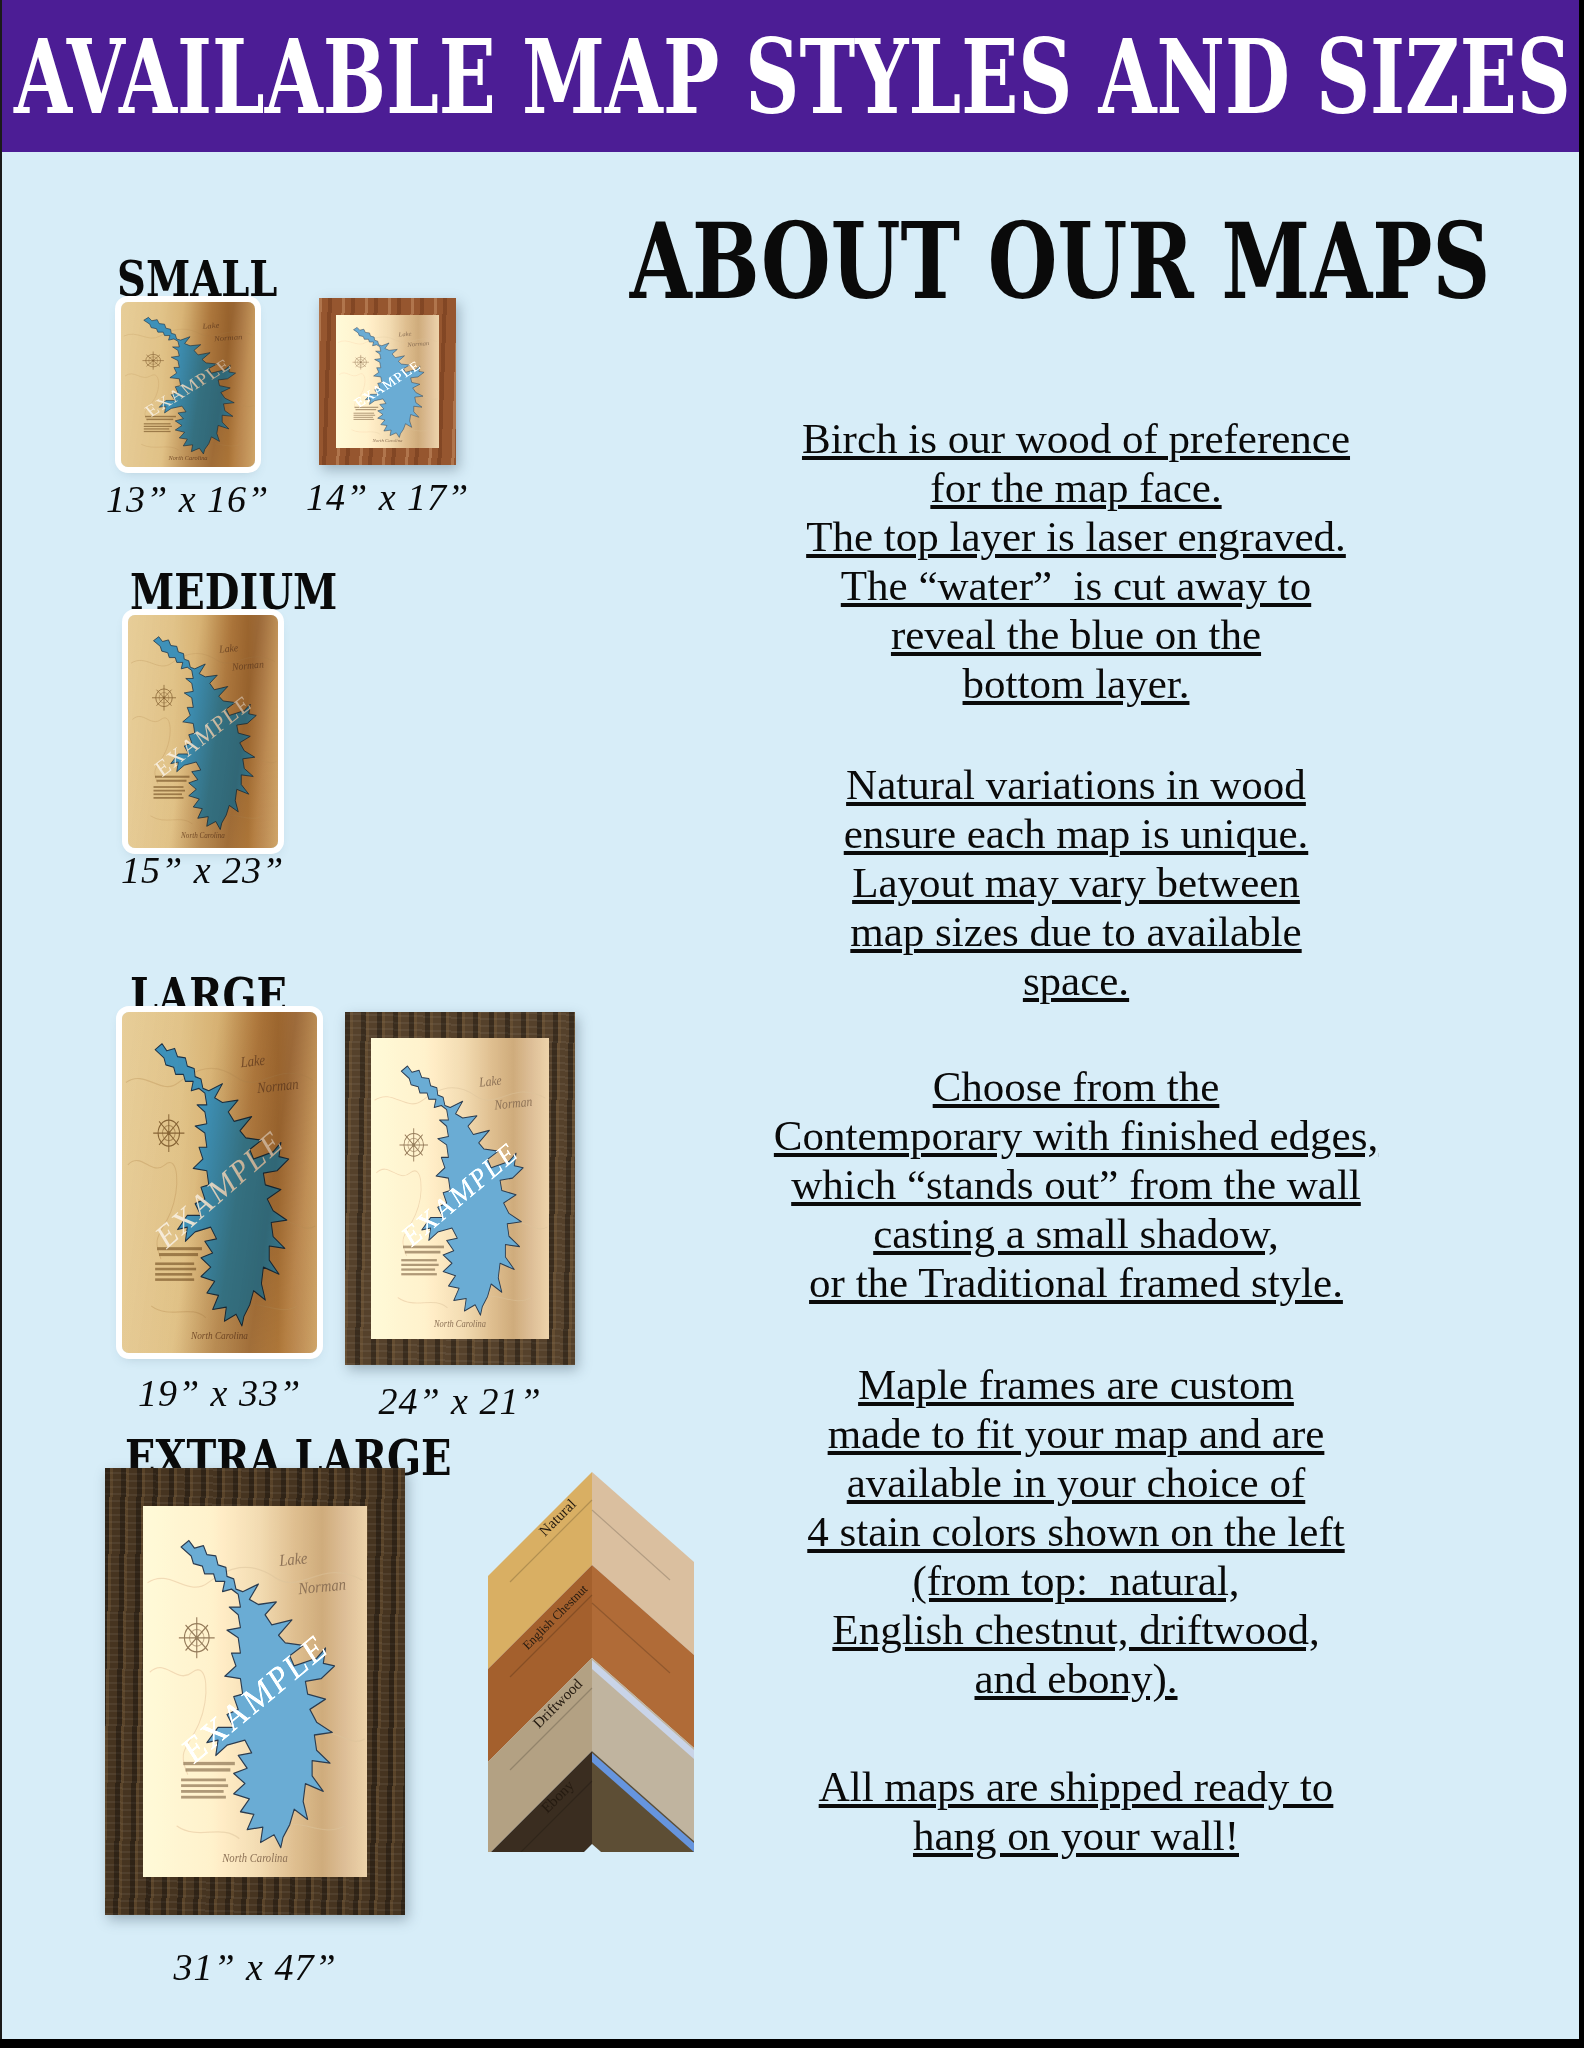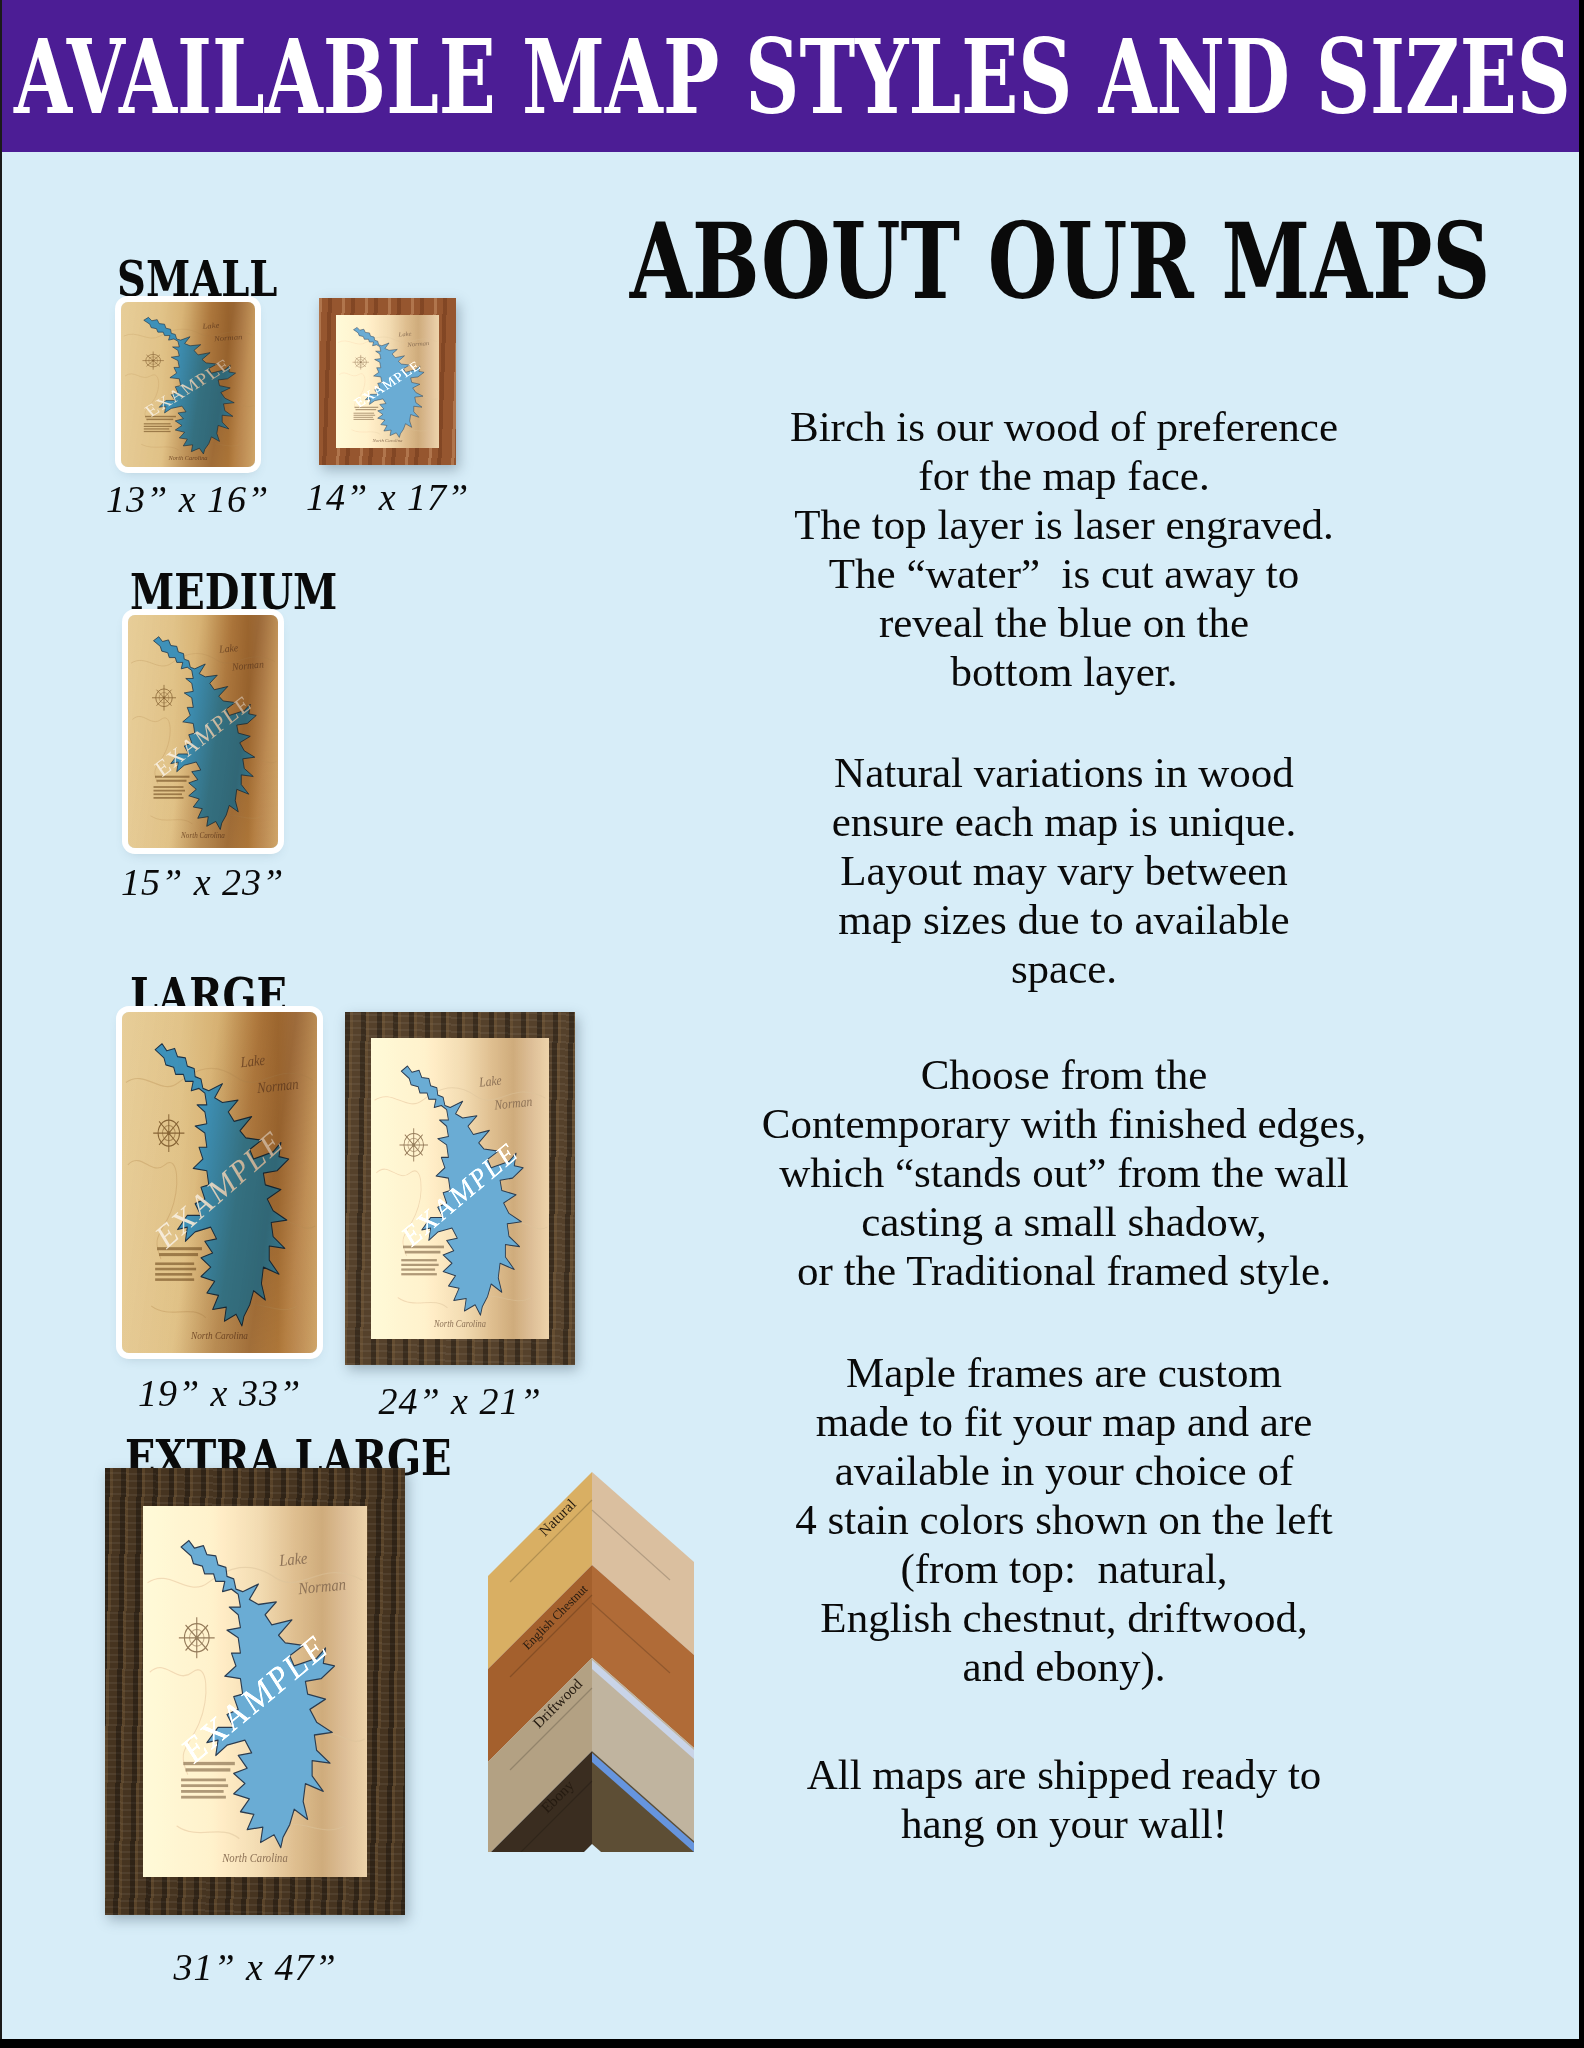--- a/index.html
+++ b/index.html
@@ -41,22 +41,22 @@
   .f-ebony{background-color:#3c2d1d;}
   .f-brown{background-color:#55412b;}
   .f-dark{background-color:#463420;}
   .caption{font-size:38px;letter-spacing:1px;margin:0;color:#0a0a0a;white-space:nowrap;font-style:italic;}
 
   
   .about{position:absolute;left:580px;top:0;width:960px;height:2048px;}
   .about .ah{position:absolute;top:210px;left:0;width:100%;margin:0;text-align:center;
       font-family:"DejaVu Serif","Liberation Serif",serif;font-weight:bold;font-size:80px;line-height:1;
       transform:scaleY(1.3);transform-origin:center top;white-space:nowrap;}
-  .about p{position:absolute;left:0;width:100%;margin:4px;text-align:center;
-      font-size:43px;line-height:49px;white-space:pre-wrap;}
+  .about p{position:absolute;left:0;width:100%;margin:16px;text-align:center;
+      font-size:43px;line-height:49px;white-space:pre-wrap;text-decoration:underline;}
 
   
   .stains{position:absolute;margin:0;}
   .stains svg{display:block;}
   .stain-label{font-family:"Liberation Serif",serif;fill:#241a10;}
 </style>
 </head>
 <body>
 
 <div class="page">
@@ -139,21 +139,21 @@
     <figcaption class="caption" style="margin-top:10px">14” x 17”</figcaption>
   </figure>
 
   <h2 class="sec-h" style="left:130px;top:568px">MEDIUM</h2>
   <figure class="item" style="left:121px;top:615px">
     <div class="board contemporary" style="width:150px;height:233px">
       <svg viewBox="0 0 200 290" preserveAspectRatio="none">
           <use href="#lakemap"></use>
         </svg>
     </div>
-    <figcaption class="caption" style="margin-top:12px">15” x 23”</figcaption>
+    <figcaption class="caption" style="">15” x 23”</figcaption>
   </figure>
 
   <h2 class="sec-h" style="left:130px;top:972px">LARGE</h2>
   <figure class="item" style="left:122px;top:1012px">
     <div class="board contemporary" style="width:195px;height:341px">
       <svg viewBox="0 0 200 290" preserveAspectRatio="none">
           <use href="#lakemap"></use>
         </svg>
     </div>
     <figcaption class="caption" style="margin-top:18px">19” x 33”</figcaption>

